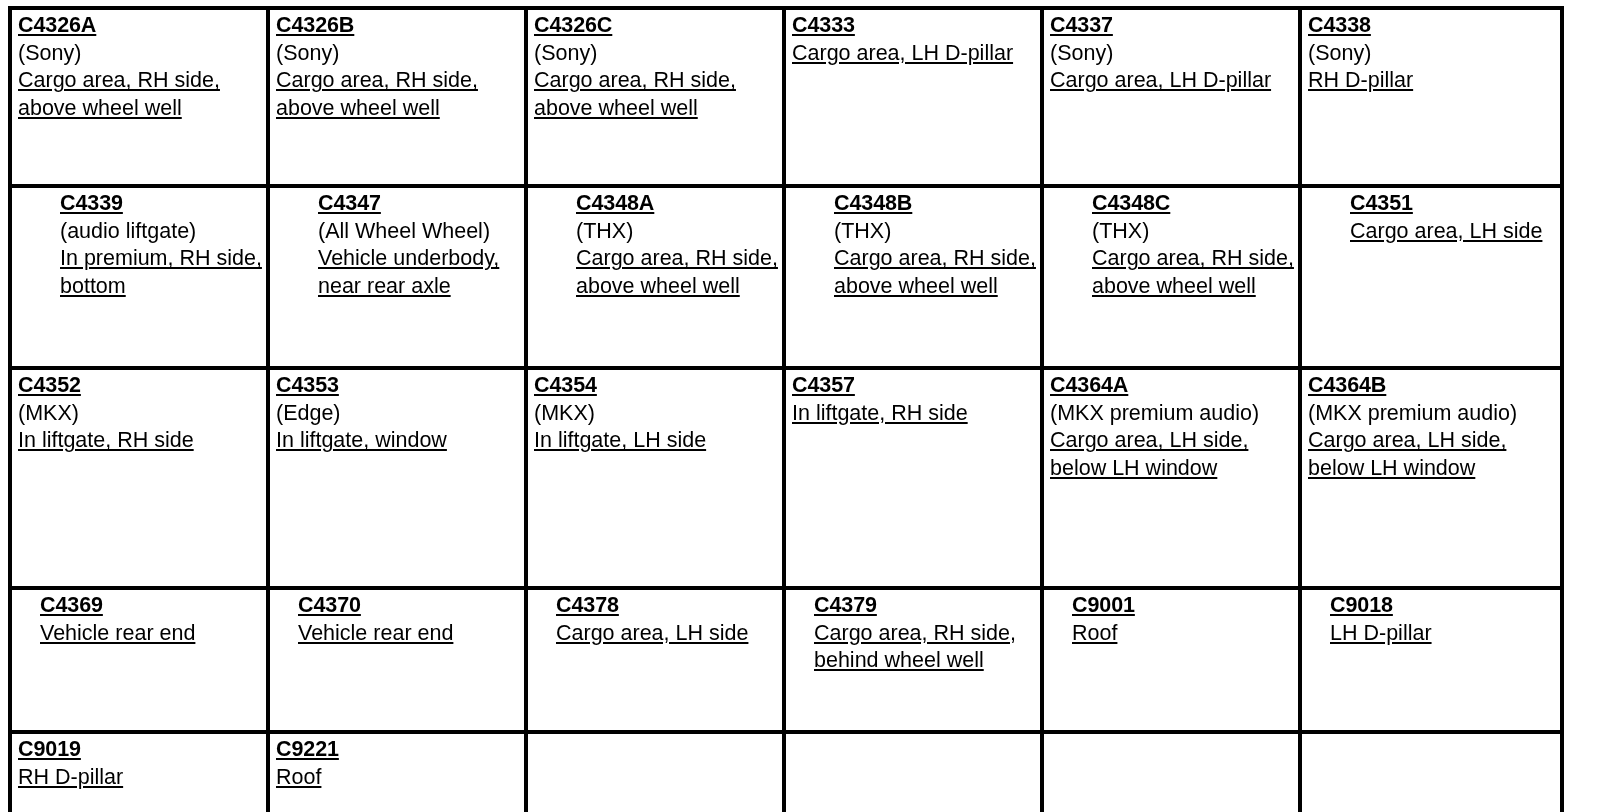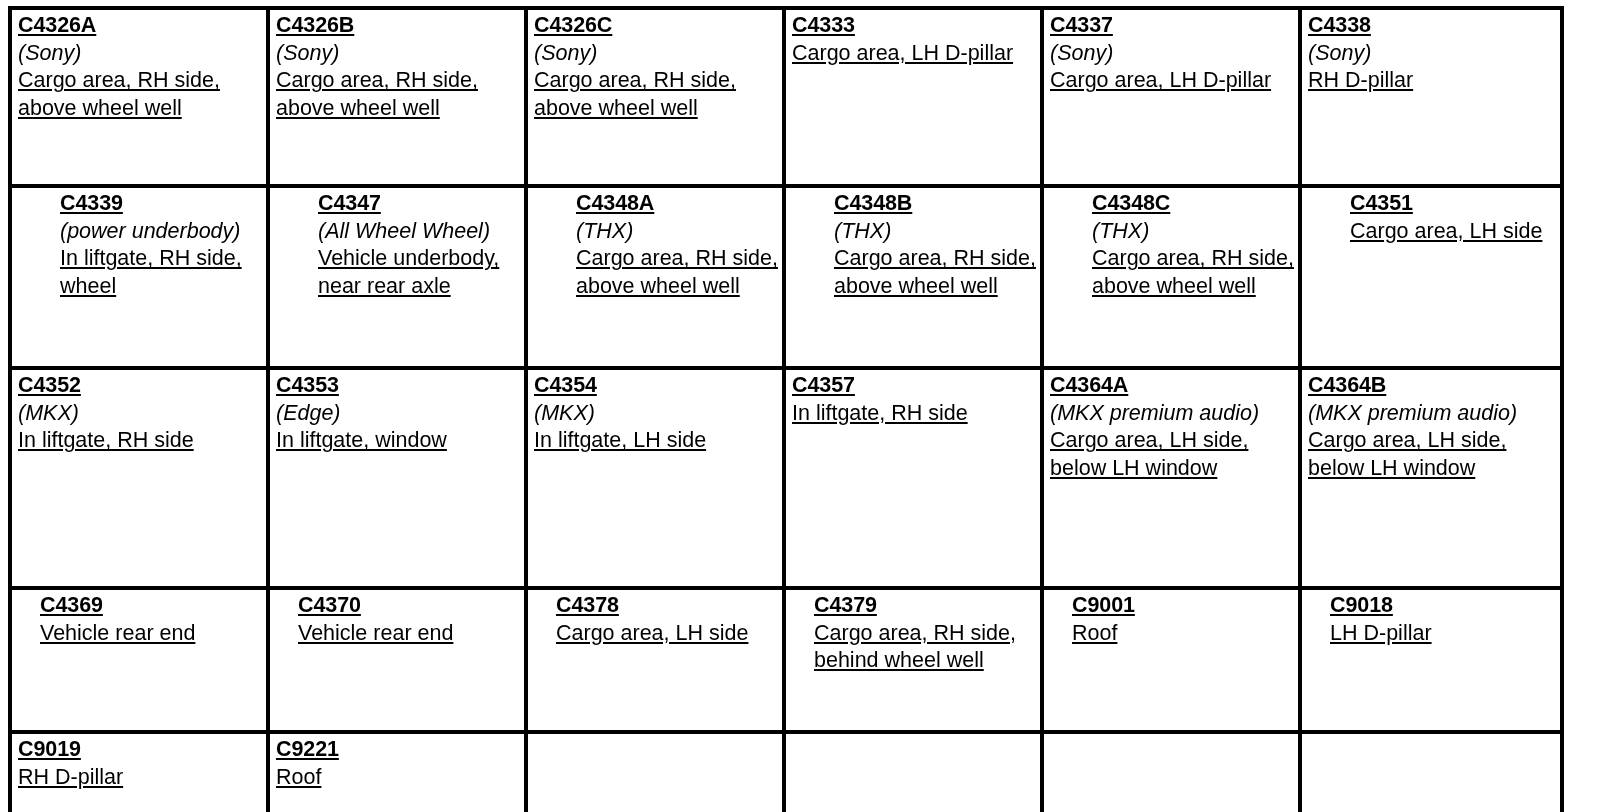--- a/index.html
+++ b/index.html
@@ -49,21 +49,20 @@
   .cell-code {
     font-weight: bold;
     text-decoration: underline;
     display: block;
     letter-spacing: -0.1px;
     white-space: nowrap;
   }
   .cell-qual {
     display: block;
     white-space: normal;
-    font-style: italic;
   }
   .cell-loc {
     display: block;
     white-space: normal;
     text-decoration: underline;
   }
   
   tr.r0 td { height: 168px; }
   tr.r1 td { height: 172px; padding-left: 48px; }
   tr.r2 td { height: 210px; }
@@ -104,22 +103,22 @@
         </td>
         <td class="last-col">
           <span class="cell-code">C4338</span>
           <span class="cell-qual">(Sony)</span>
           <span class="cell-loc">RH D-pillar</span>
         </td>
       </tr>
       <tr class="r1">
         <td>
           <span class="cell-code">C4339</span>
-          <span class="cell-qual">(power underbody)</span>
-          <span class="cell-loc">In liftgate, RH side, wheel</span>
+          <span class="cell-qual">(audio liftgate)</span>
+          <span class="cell-loc">In premium, RH side, bottom</span>
         </td>
         <td>
           <span class="cell-code">C4347</span>
           <span class="cell-qual">(All Wheel Wheel)</span>
           <span class="cell-loc">Vehicle underbody, near rear axle</span>
         </td>
         <td>
           <span class="cell-code">C4348A</span>
           <span class="cell-qual">(THX)</span>
           <span class="cell-loc">Cargo area, RH side, above wheel well</span>

